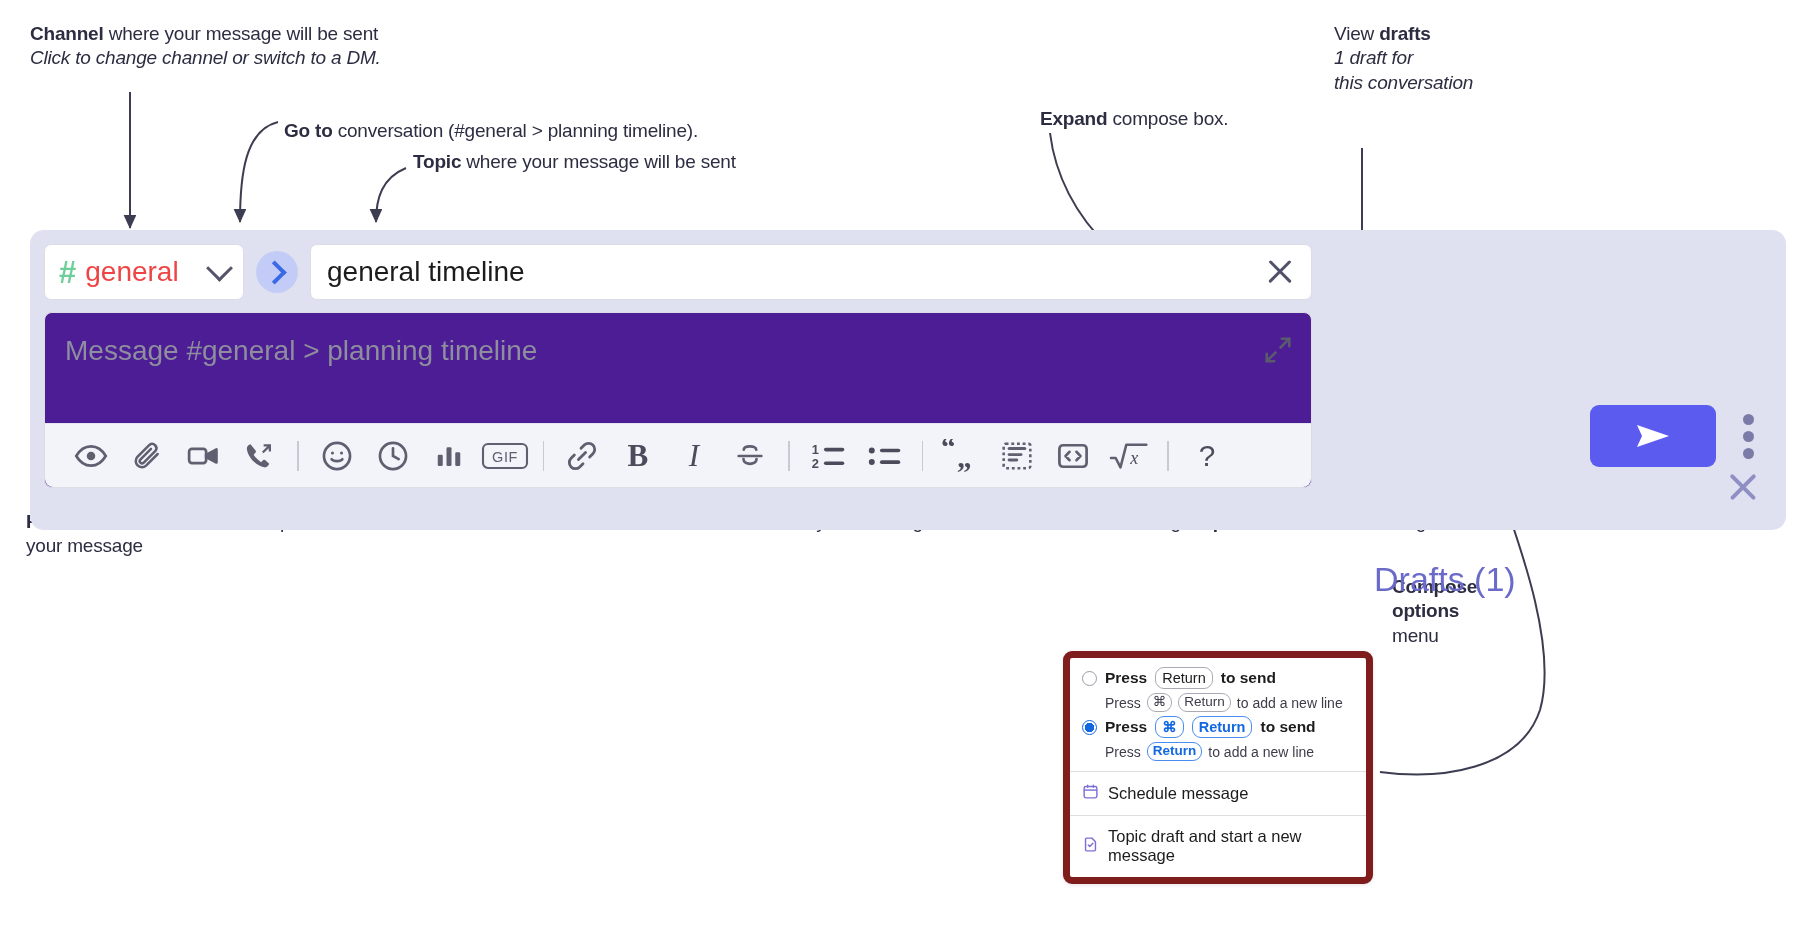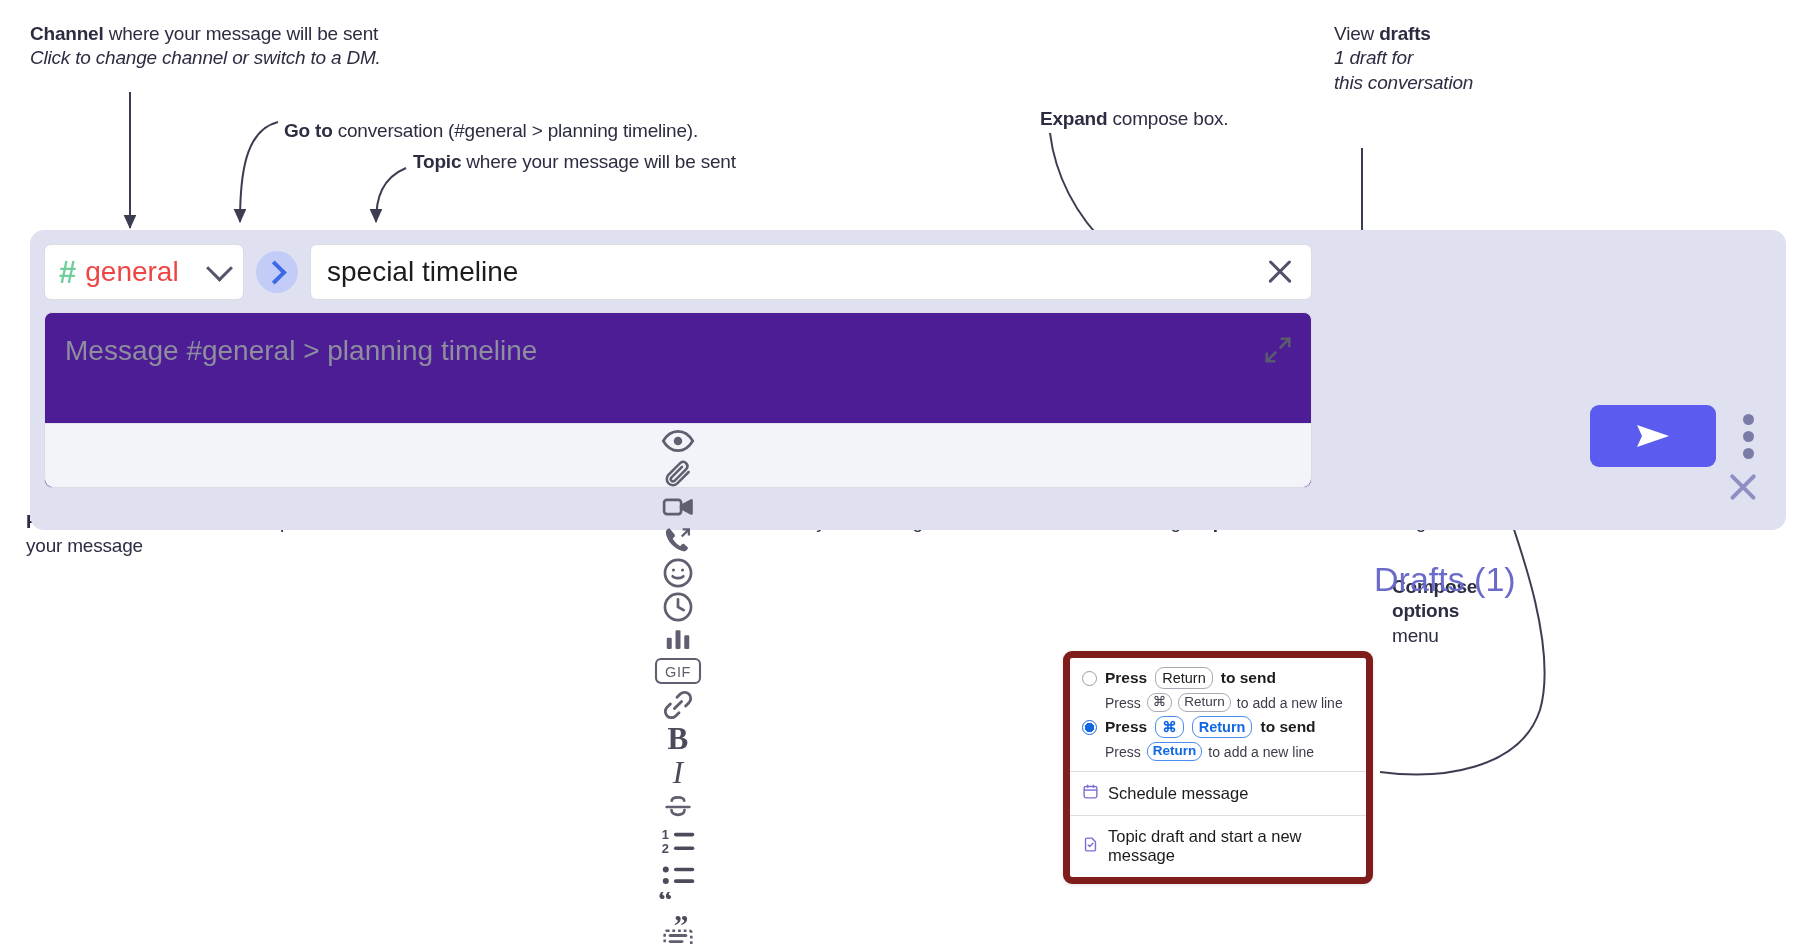--- a/index.html
+++ b/index.html
@@ -48,21 +48,21 @@
   #message-box{
     margin-top:12px;background:#4c1d95;border:1px solid #dcdce6;border-radius:8px;
     height:176px;box-sizing:border-box;position:relative;
   }
   #message-placeholder{position:absolute;left:20px;top:22px;font-size:28px;color:#8e8e9e;}
   #expand-icon{position:absolute;right:18px;top:22px;width:30px;height:30px;}
 
   #toolbar{
     position:absolute;left:0;right:0;bottom:0;height:64px;background:#f3f4f9;
     border-top:1px solid #e4e4ee;border-radius:0 0 8px 8px;
-    display:flex;align-items:center;padding:0 18px;box-sizing:border-box;gap:0;flex-direction:column;
+    display:flex;align-items:center;padding:0 18px;box-sizing:border-box;gap:0;
   }
   .tb{width:56px;height:48px;display:flex;align-items:center;justify-content:center;color:#666676;}
   .tb svg{display:block;}
   .tbdiv{width:1.5px;height:30px;background:#c9c9d6;margin:0 10px;}
 
   #send-area{position:absolute;right:14px;top:175px;display:flex;align-items:center;}
   #send-button{
     width:126px;height:62px;background:#5b5bf0;border-radius:9px;
     display:flex;align-items:center;justify-content:center;
   }
@@ -184,21 +184,21 @@
         <span id="channel-hash">#</span>
         <span id="channel-name">general</span>
         <span class="chev"></span>
       </div>
 
       <div id="goto-btn">
         <span class="gchev"></span>
       </div>
 
       <div id="topic-field">
-        <span id="topic-value">special timeline</span>
+        <span id="topic-value">general timeline</span>
         <span class="xmark"></span>
       </div>
     </div>
 
     <div id="message-box">
       <span id="message-placeholder">Message #general &gt; planning timeline</span>
 
       <span id="expand-icon">
         <svg width="30" height="30" viewBox="0 0 24 24" fill="none" stroke="#5a5a6e" stroke-width="2.1" stroke-linecap="round" stroke-linejoin="round">
           <path d="M14 10 L21 3"></path>

